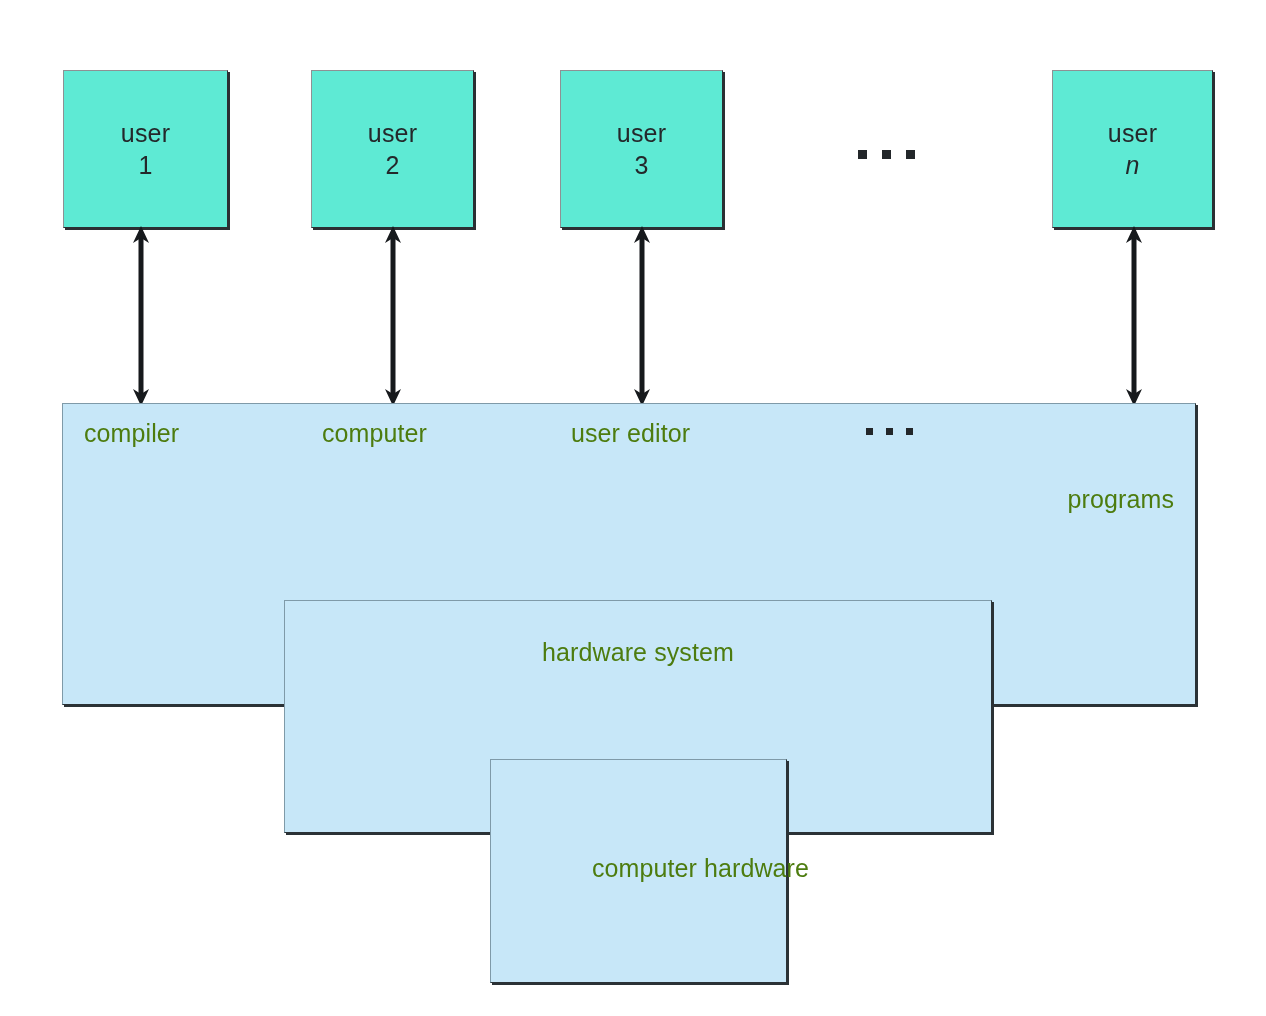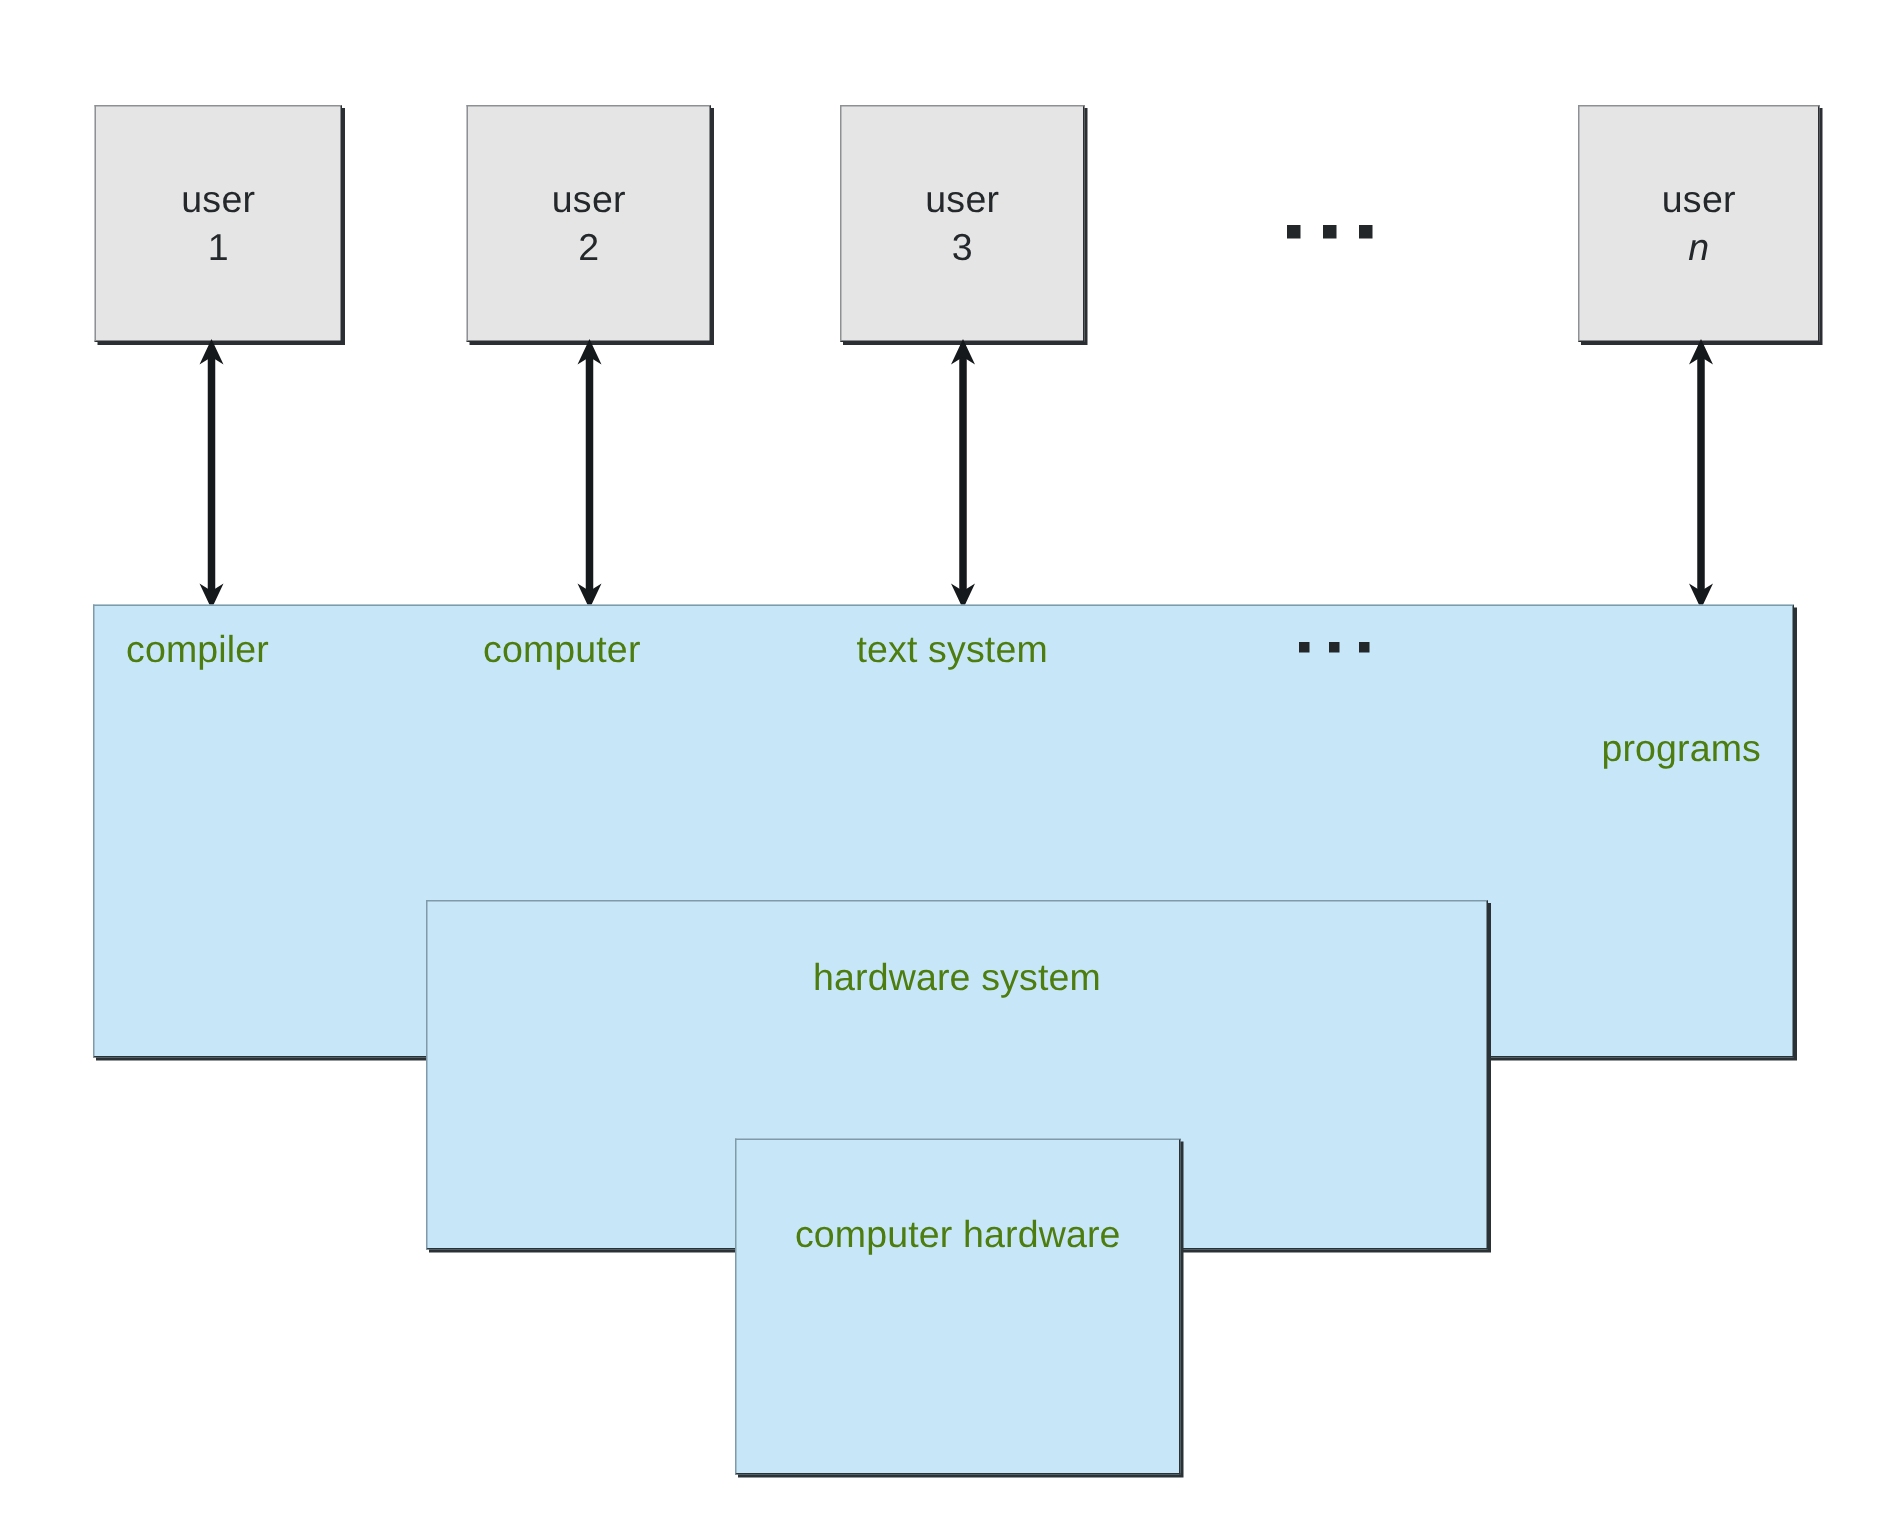--- a/index.html
+++ b/index.html
@@ -19,21 +19,21 @@
     position: relative;
     width: 1266px;
     height: 1016px;
     background: #ffffff;
   }
 
   
   .user-box {
     position: absolute;
     box-sizing: border-box;
-    background: #e5e5e5;
+    background: #5eead4;
     border: 1px solid #8e9194;
     border-right-color: #2b2f33;
     border-bottom-color: #2b2f33;
     box-shadow: 2px 2px 0 0 #2b2f33;
     display: flex;
     flex-direction: column;
     align-items: center;
     justify-content: center;
     line-height: 1.28;
   }
@@ -153,36 +153,36 @@
     <path d="M17 180 L9 163 L17 168 L25 163 Z" fill="#16191c"></path>
   </svg>
 
   <div class="layer" style="left:62px; top:403px; width:1134px; height:302px;">
   </div>
 
   <div class="label" style="left:84px; top:417px;">compiler</div>
 
   <div class="label" style="left:322px; top:417px;">computer</div>
 
-  <div class="label" style="left:571px; top:417px;">text system</div>
+  <div class="label" style="left:571px; top:417px;">user editor</div>
 
   <div class="ellipsis small" style="left:866px; top:428px;">
     <span class="dot"></span>
     <span class="dot"></span>
     <span class="dot"></span>
   </div>
 
   <div class="label right" style="left:976px; top:417px; width:198px;">
     <div>programs</div>
   </div>
 
 
   <div class="layer" style="left:284px; top:600px; width:708px; height:233px;">
   </div>
 
   <div class="label center" style="left:284px; top:636px; width:708px;">hardware system</div>
 
   <div class="layer" style="left:490px; top:759px; width:297px; height:224px;">
   </div>
 
-  <div class="label center" style="left:468px; top:807px; width:341px;">computer hardware</div>
+  <div class="label center" style="left:468px; top:852px; width:341px;text-align:right;">computer hardware</div>
 
 </div>
 
 </body></html>

